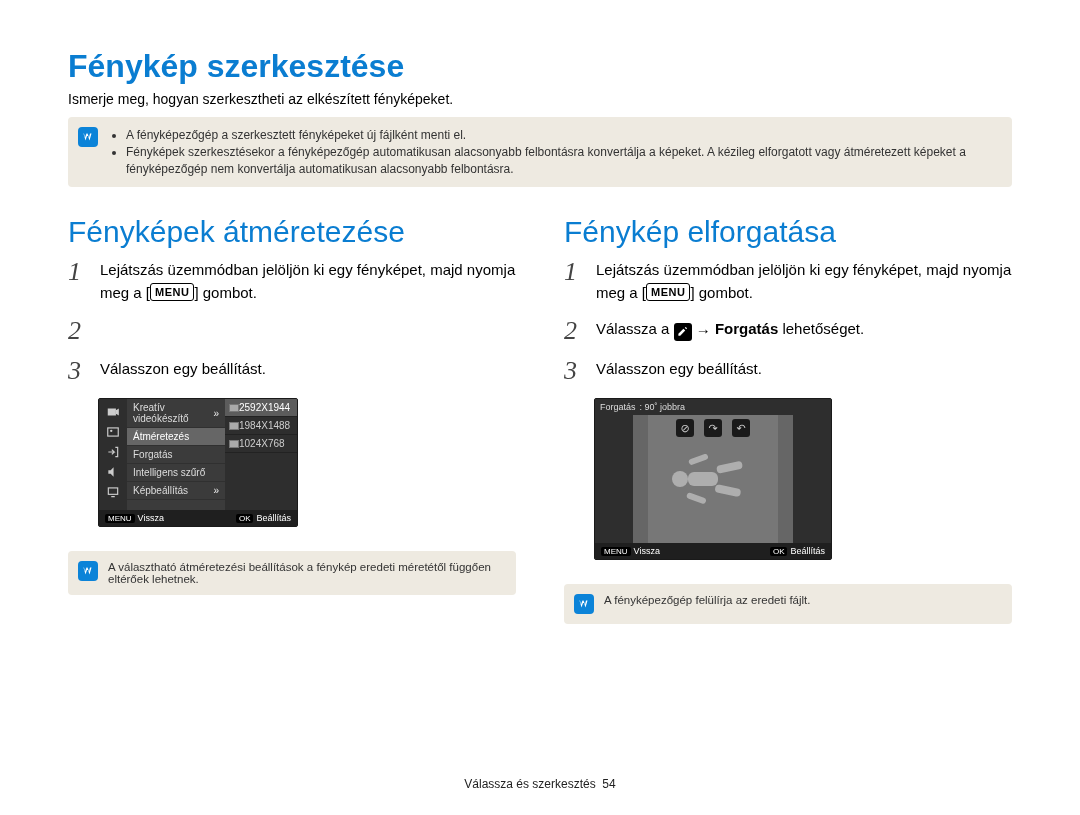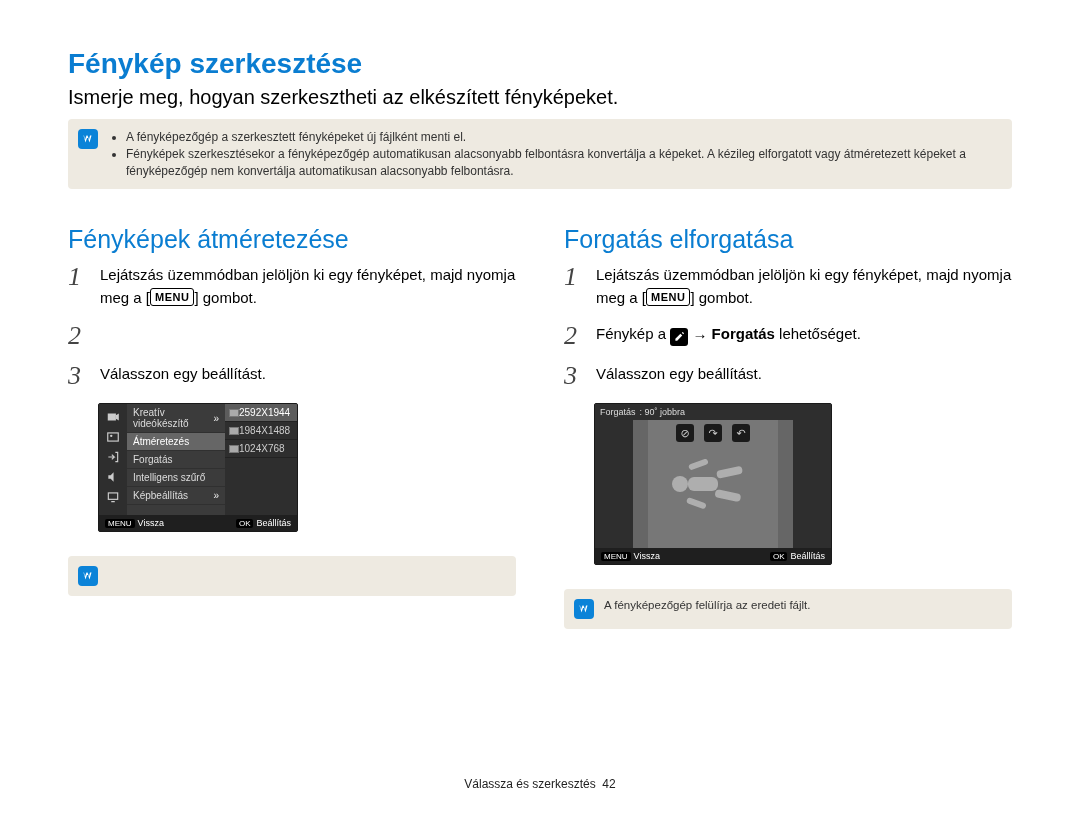--- a/index.html
+++ b/index.html
@@ -7,44 +7,44 @@
     font-family: Arial, Helvetica, sans-serif;
     width: 1080px;
     height: 815px;
     background: #ffffff;
     color: #000;
     padding: 48px 68px 0 68px;
     position: relative;
   }
   .title {
     color: #0a7dd1;
-    font-size: 28px;
+    font-size: 32px;
     font-weight: bold;
     margin-bottom: 6px;
   }
-  .intro { font-size: 20px; margin-bottom: 10px; }
+  .intro { font-size: 14px; margin-bottom: 10px; }
   .note-box {
     background: #eeeae1;
     border-radius: 4px;
     display: flex;
     gap: 10px;
     padding: 10px 16px 10px 10px;
-    margin-bottom: 36px;
+    margin-bottom: 28px;
   }
   .note-icon {
     width: 20px; height: 20px; border-radius: 4px;
     background: #0b83d8;
     display: flex; align-items: center; justify-content: center;
     flex: 0 0 20px;
   }
   .note-icon svg { width: 12px; height: 12px; }
   .note-list { list-style: disc; padding-left: 18px; font-size: 12px; line-height: 1.4; color:#333; }
   .columns { display: flex; gap: 48px; }
   .col { flex: 1 1 50%; }
-  .section-heading { color:#0a7dd1; font-size: 25px; font-weight: normal; margin-bottom: 10px; }
+  .section-heading { color:#0a7dd1; font-size: 30px; font-weight: normal; margin-bottom: 10px; }
   .section-sub { font-size: 14px; margin-bottom: 16px; }
   .steps { list-style: none; counter-reset: step; }
   .steps > li { display: flex; gap: 10px; margin-bottom: 14px; font-size: 15px; line-height:1.5; }
   .step-num {
     font-style: italic; font-family: Georgia, 'Times New Roman', serif;
     color:#444; font-size: 26px; line-height: 1; width: 22px; flex:0 0 22px;
     text-align:left;
   }
   .step-text b { font-weight: bold; }
   .menu-glyph {
@@ -214,37 +214,38 @@
       </div>
     </div>
 
     <div class="small-note">
       <div class="note-box">
         <span class="note-icon">
           <svg viewBox="0 0 24 24">
               <path fill="#fff" d="M3 5l4 14 3-9h2l3 9 4-14h-3l-2 8-3-8h-2l-3 8-2-8z"></path>
             </svg>
         </span>
+        <span class="note-text">A választható átméretezési beállítások a fénykép eredeti méretétől függően eltérőek lehetnek.</span>
       </div>
     </div>
   </div>
 
   <div class="col">
-    <h2 class="section-heading">Forgatás elforgatása</h2>
+    <h2 class="section-heading">Fénykép elforgatása</h2>
     <ol class="steps">
       <li>
         <span class="step-num">1</span>
         <span class="step-text">
           <span>Lejátszás üzemmódban jelöljön ki egy fényképet, majd nyomja meg a [</span><span class="menu-glyph">MENU</span><span>] gombot.</span>
         </span>
       </li>
       <li>
         <span class="step-num">2</span>
         <span class="step-text">
-          <span>Fénykép a </span><span class="edit-glyph">
+          <span>Válassza a </span><span class="edit-glyph">
               <svg viewBox="0 0 24 24">
                 <path fill="#fff" d="M3 17l11-11 4 4L7 21H3v-4zM20 7l-3-3 2-2 3 3-2 2z"></path>
               </svg>
             </span><span> → </span><b>Forgatás</b><span> lehetőséget.</span>
         </span>
       </li>
       <li>
         <span class="step-num">3</span>
         <span class="step-text">Válasszon egy beállítást.</span>
       </li>
@@ -287,14 +288,14 @@
               <path fill="#fff" d="M3 5l4 14 3-9h2l3 9 4-14h-3l-2 8-3-8h-2l-3 8-2-8z"></path>
             </svg>
         </span>
         <span class="note-text">A fényképezőgép felülírja az eredeti fájlt.</span>
       </div>
     </div>
   </div>
 </div>
 
 <div class="footer">
-  <span>Válassza és szerkesztés</span>&nbsp;&nbsp;<span>42</span>
+  <span>Válassza és szerkesztés</span>&nbsp;&nbsp;<span>54</span>
 </div>
 
 </body></html>

